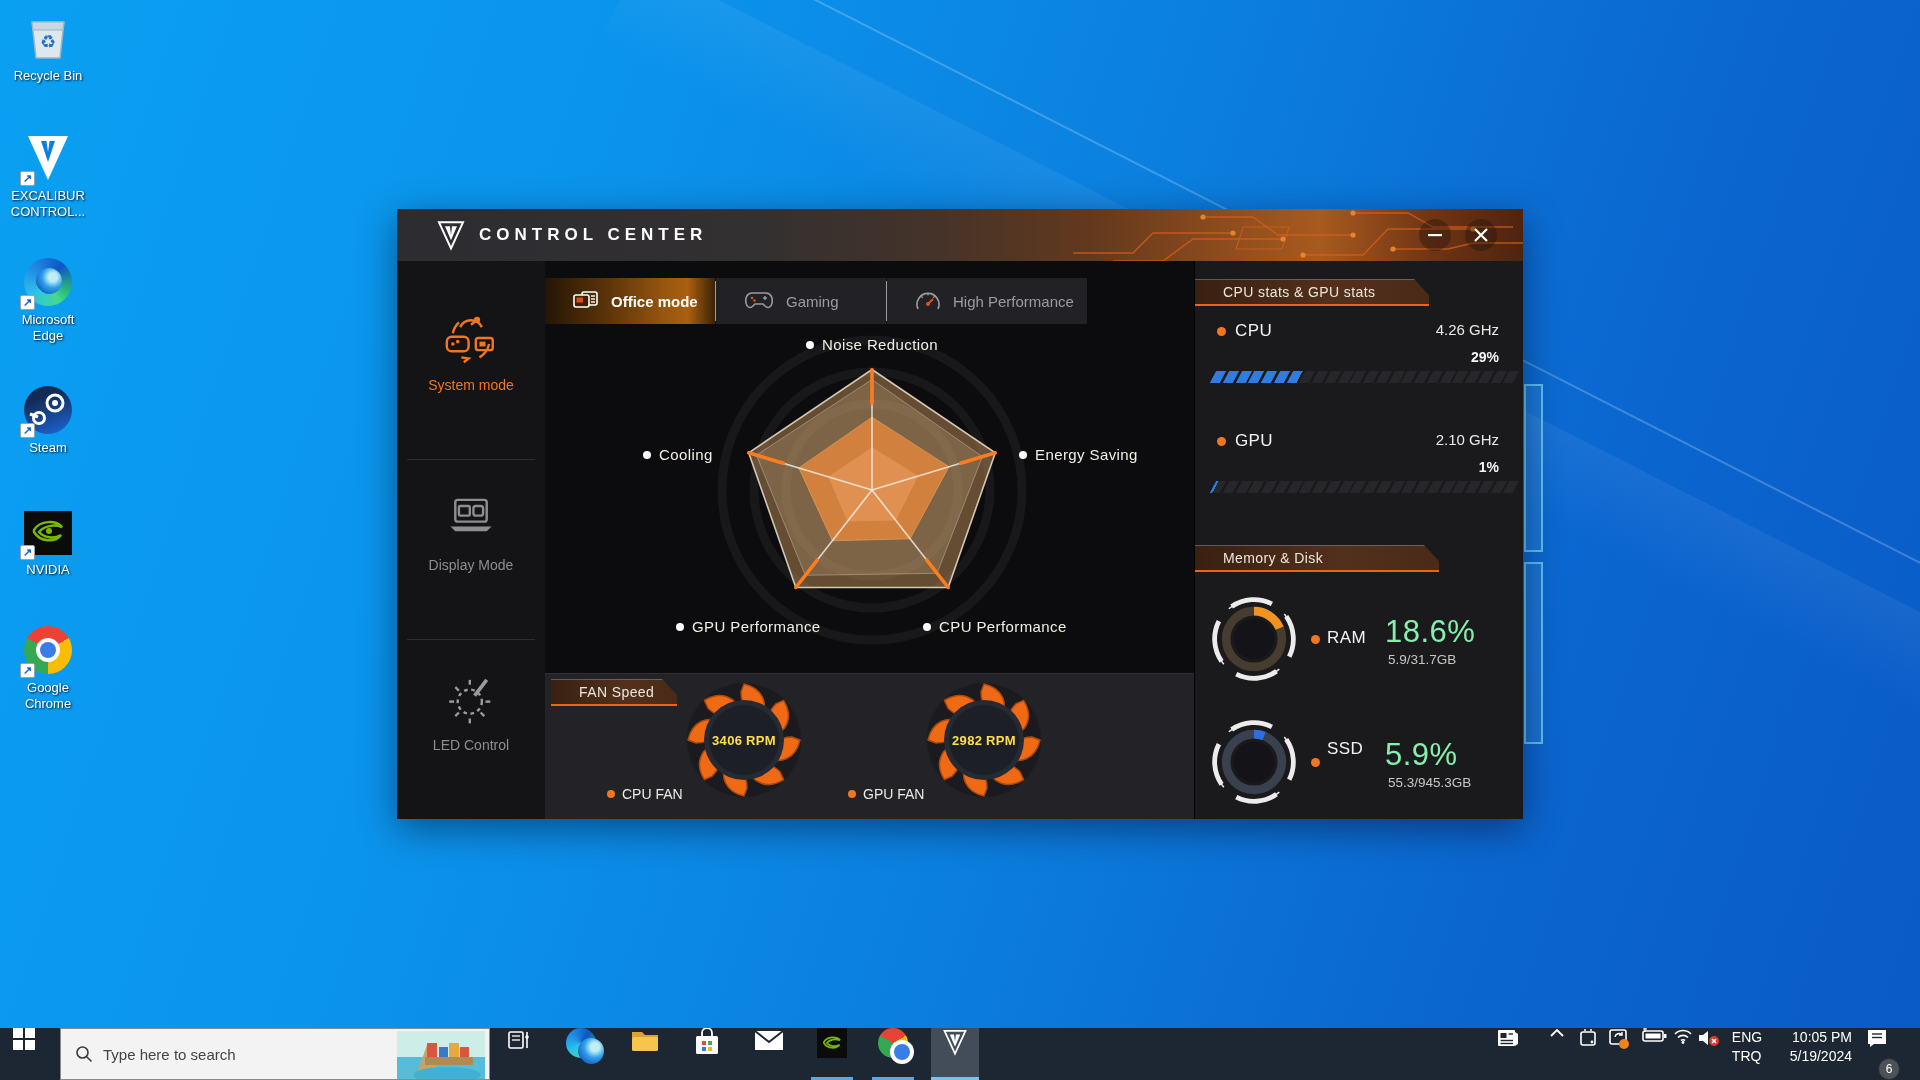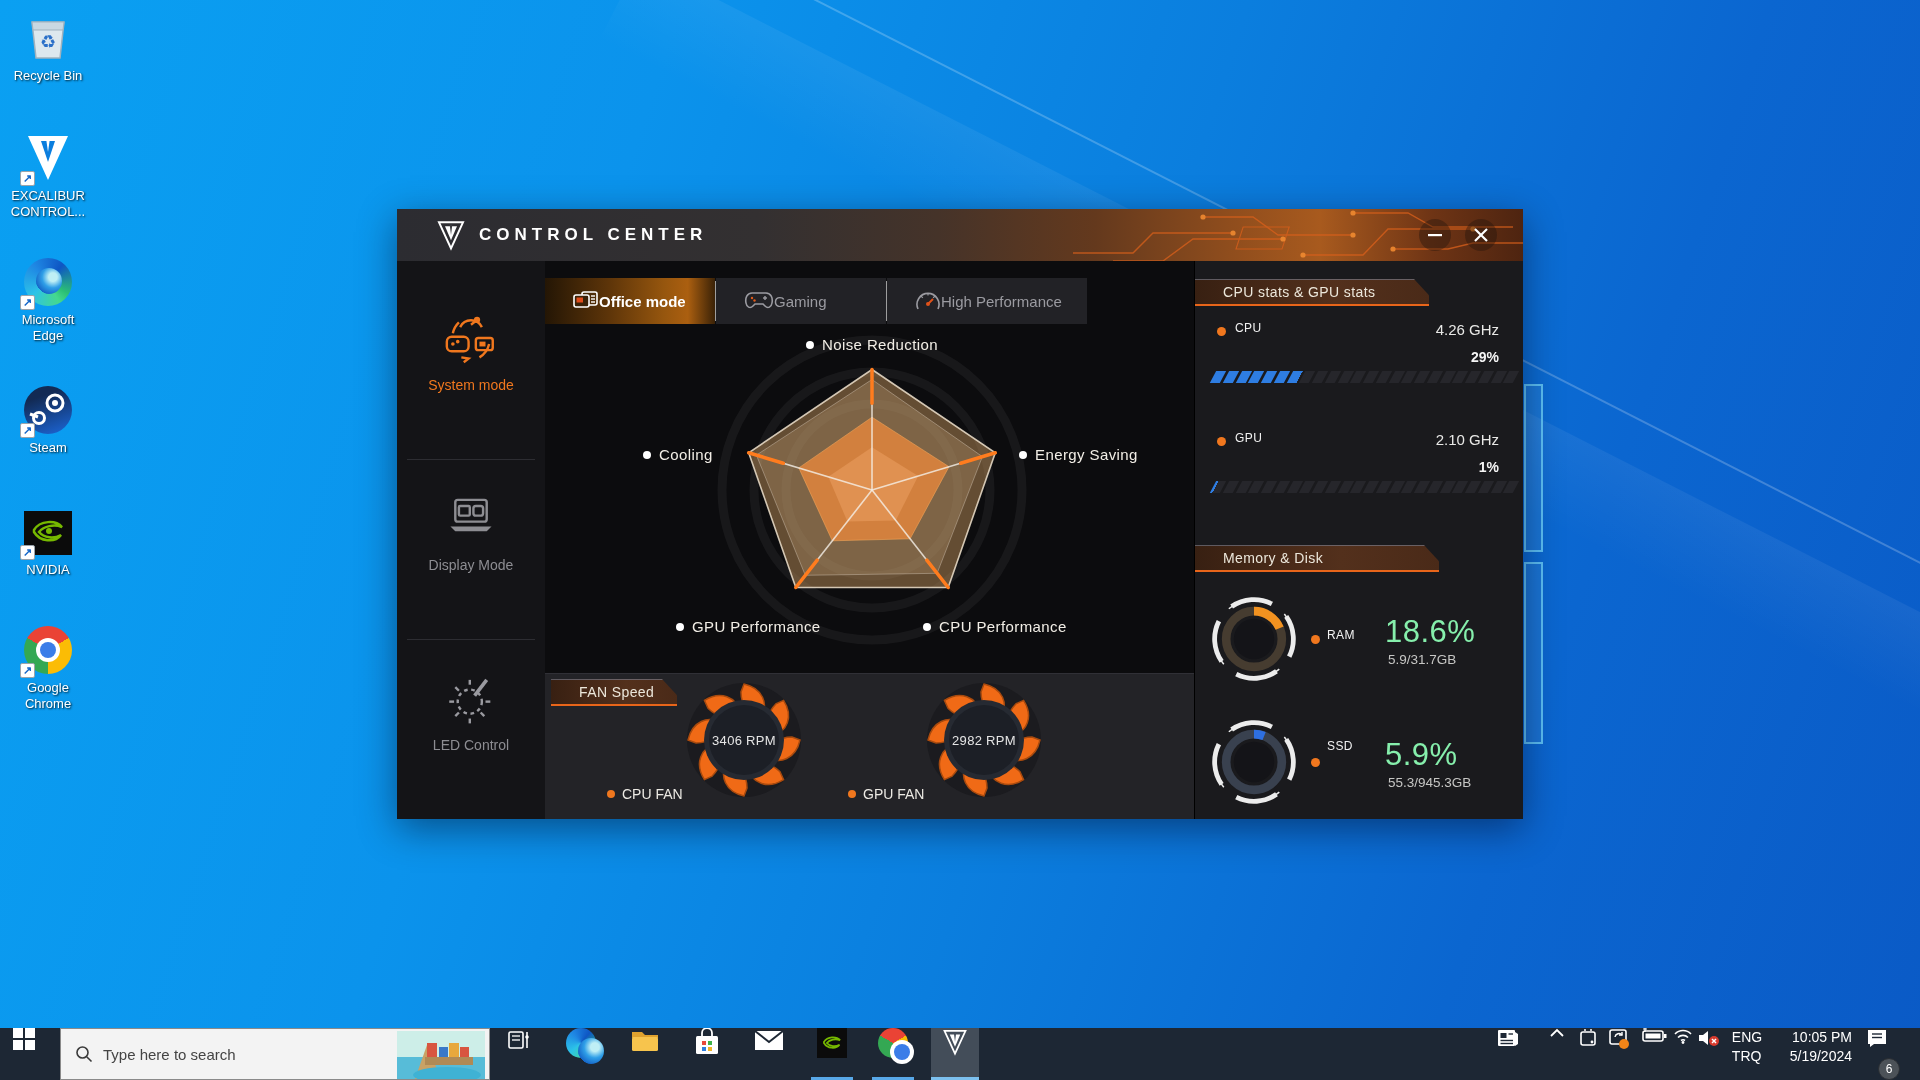--- a/index.html
+++ b/index.html
@@ -42,41 +42,41 @@
   .winbtn{position:absolute;top:10px;width:32px;height:32px;border-radius:50%;background:rgba(35,20,12,.40);
     color:#fff;text-align:center;cursor:pointer}
   .winbtn svg{margin-top:8px}
   .sidebar{position:absolute;left:0;top:52px;width:148px;height:558px;background:#141417}
   .side-item{position:absolute;left:0;width:148px;text-align:center;cursor:pointer}
   .side-item .slabel{margin-top:6px;font-size:14px;color:#8d8d92}
   .side-item.active .slabel{color:#f0771e}
   .side-sep{position:absolute;left:10px;width:128px;height:1px;background:#2d2d32}
   .center{position:absolute;left:148px;top:52px;width:649px;height:558px;background:#0c0c0e}
   .tabbar{position:absolute;left:0;top:17px;width:649px;height:46px;background:#0c0c0e}
-  .tab{position:absolute;top:0;height:46px;width:170px;display:flex;align-items:center;padding-left:28px;cursor:pointer;background:#222226}
+  .tab{position:absolute;top:0;height:46px;width:170px;display:flex;align-items:center;gap:12px;padding-left:28px;cursor:pointer;background:#222226}
   .tab .tlabel{font-size:15px;color:#9b9ba1}
   .tab.active{background:linear-gradient(90deg,#241605 0%,#5e3509 38%,#96560e 70%,#ab5f10 84%,#3a2207 100%)}
   .tab.active .tlabel{color:#fff;font-weight:bold}
   .tab-sep{position:absolute;top:3px;width:1px;height:40px;background:#cfcfcf;opacity:.75}
   .radar-wrap{position:absolute;left:0;top:63px;width:649px;height:349px}
   .radar-wrap svg{position:absolute;inset:0}
   .axis-label{position:absolute;display:flex;align-items:center;gap:8px;color:#f2eee6;font-size:15px;letter-spacing:.4px;white-space:nowrap}
   .axis-label i{width:8px;height:8px;border-radius:50%;background:#fff;display:inline-block}
   .fansec{position:absolute;left:0;top:412px;width:649px;height:146px;background:#232327;border-top:1px solid #303036}
   .panel-hd{position:absolute;height:27px;line-height:26px;padding-left:28px;color:#ece7db;font-size:14px;letter-spacing:.4px;
     background:linear-gradient(90deg,#382012,#53301c 60%,#4a2a18);
     clip-path:polygon(0 0,calc(100% - 15px) 0,100% 60%,100% 100%,0 100%);
     box-shadow:inset 0 -2px 0 #e8651a, inset 0 1px 0 rgba(140,160,190,.45)}
   .fan{position:absolute;width:120px;height:120px}
-  .fan .rpm{position:absolute;inset:0;display:flex;align-items:center;justify-content:center;color:#e5e5e5;font-size:13px;font-weight:normal;letter-spacing:.3px}
+  .fan .rpm{position:absolute;inset:0;display:flex;align-items:center;justify-content:center;color:#fde047;font-size:13px;font-weight:bold;letter-spacing:.3px}
   .fan-label{position:absolute;display:flex;align-items:center;gap:7px;color:#eceae4;font-size:14px}
   .fan-label i{width:8px;height:8px;border-radius:50%;background:#f0771e}
   .rpanel{position:absolute;left:797px;top:52px;width:329px;height:558px;background:#1a1a1d;border-left:1px solid #000}
   .stat-bullet{position:absolute;width:9px;height:9px;border-radius:50%;background:#f0771e}
-  .stat-label{position:absolute;color:#f2f2f2;font-size:12px;letter-spacing:.4px}
+  .stat-label{position:absolute;color:#f2f2f2;font-size:17px;letter-spacing:.4px}
   .stat-freq{position:absolute;right:24px;color:#e8e8e6;font-size:15px}
   .stat-pct{position:absolute;right:24px;color:#f5f5f5;font-size:14px;font-weight:bold}
   .segbar{position:absolute;left:18px;right:7px;height:12px;display:flex;gap:3px}
   .segbar i{flex:1;background:#26262b;transform:skewX(-28deg)}
   .segbar i.on{background:#2e7de2}
   .gauge{position:absolute;width:96px;height:96px}
   .big-pct{position:absolute;color:#86efac;font-size:31px;font-weight:normal;letter-spacing:.5px}
   .big-detail{position:absolute;color:#c6c6c4;font-size:13.5px}
 
   

